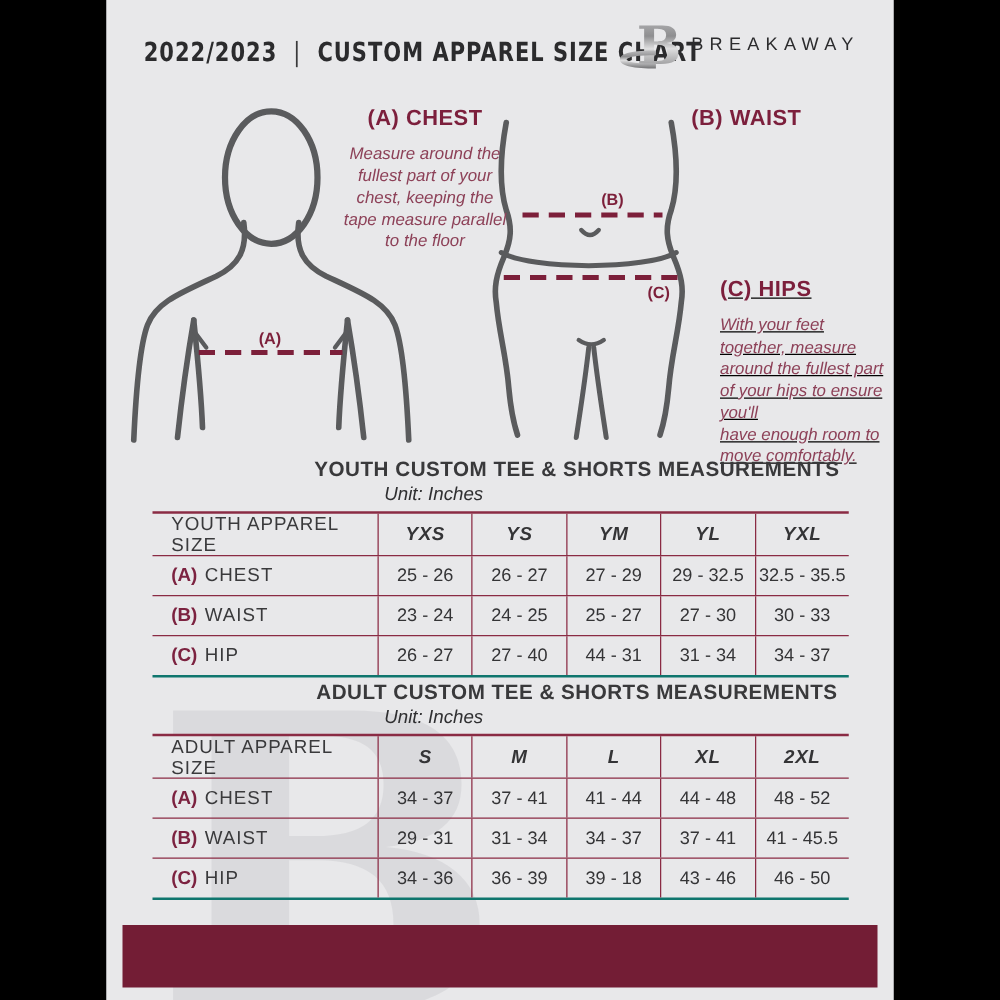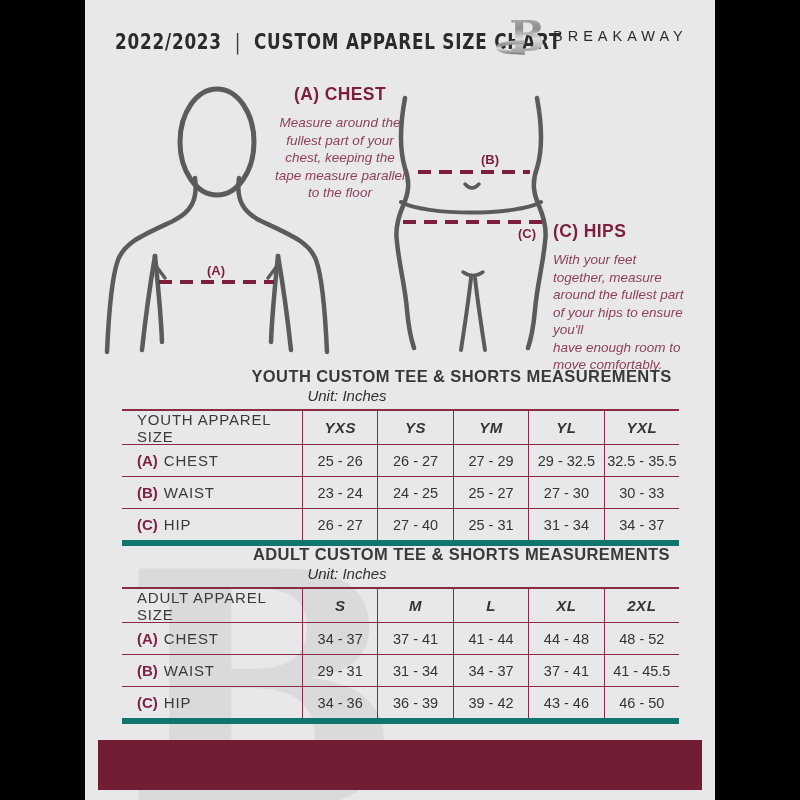--- a/index.html
+++ b/index.html
@@ -39,35 +39,35 @@
   .guide-heading {
     margin:0 0 9px 0; font-size:17.5px; font-weight:bold;
     letter-spacing:0.4px; color:#7c1f3c;
   }
   .guide-body {
     font-size:13.5px; font-style:italic; color:#8d4158;
     line-height:1.3; white-space:pre-line;
   }
   .g-chest { left:175px; top:84px; width:160px;text-align:center; }
   .g-waist { left:468px; top:84px; width:160px; }
-  .g-hips  { left:468px; top:221px; width:162px; }
+  .g-hips  { left:491px; top:221px; width:162px;text-decoration:underline; }
   
   .figures { position:absolute; left:0; top:80px; z-index:1; }
   
   .sec-title {
     position:absolute; left:0; width:753px; text-align:center; z-index:1;
     font-size:16.5px; font-weight:bold; letter-spacing:0.4px; color:#39393b;
   }
   .sec-unit {
     position:absolute; left:0; width:524px; text-align:center; z-index:1;
     font-size:15px; font-style:italic; color:#2f2f31;
   }
   .size-table {
     position:absolute; left:37px; width:557px; z-index:1;
-    border-top:2px solid #8a2b44; border-bottom:6px solid #0f766e;
+    border-top:2px solid #8a2b44; border-bottom:2px solid #0f766e;
   }
   .t-row { display:grid; grid-template-columns:180px repeat(5, 1fr); }
   .t-row + .t-row { border-top:1.5px solid #8a2b44; }
   .cell {
     height:31px; display:flex; align-items:center; justify-content:center;
     font-size:14.5px; color:#343436;
   }
   .t-row.head .cell { height:33px; }
   .cell.v { border-left:1.5px solid #8a2b44; }
   .cell.label {
@@ -150,20 +150,21 @@
 
   <div class="guide-block g-chest">
     <h3 class="guide-heading">(A) CHEST</h3>
     <div class="guide-body">Measure around the
 fullest part of your
 chest, keeping the
 tape measure parallel
 to the floor</div>
   </div>
   <div class="guide-block g-waist">
+    <h3 class="guide-heading">(B) WAIST</h3>
   </div>
   <div class="guide-block g-hips">
     <h3 class="guide-heading">(C) HIPS</h3>
     <div class="guide-body">With your feet
 together, measure
 around the fullest part
 of your hips to ensure
 you'll
 have enough room to
 move comfortably.</div>
@@ -202,21 +203,21 @@
       <div class="cell v">27 - 30</div>
       <div class="cell v">30 - 33</div>
     </div>
     <div class="t-row">
       <div class="cell label">
         <span class="prefix">(C)</span>
         <span>HIP</span>
       </div>
       <div class="cell v">26 - 27</div>
       <div class="cell v">27 - 40</div>
-      <div class="cell v">25 - 31</div>
+      <div class="cell v">44 - 31</div>
       <div class="cell v">31 - 34</div>
       <div class="cell v">34 - 37</div>
     </div>
   </div>
 
   <div class="sec-title a-title">ADULT CUSTOM TEE &amp; SHORTS MEASUREMENTS</div>
   <div class="sec-unit a-unit">Unit: Inches</div>
   <div class="size-table a-table">
     <div class="t-row head">
       <div class="cell label">ADULT APPAREL SIZE</div>
@@ -248,20 +249,20 @@
       <div class="cell v">37 - 41</div>
       <div class="cell v">41 - 45.5</div>
     </div>
     <div class="t-row">
       <div class="cell label">
         <span class="prefix">(C)</span>
         <span>HIP</span>
       </div>
       <div class="cell v">34 - 36</div>
       <div class="cell v">36 - 39</div>
-      <div class="cell v">39 - 42</div>
+      <div class="cell v">39 - 18</div>
       <div class="cell v">43 - 46</div>
       <div class="cell v">46 - 50</div>
     </div>
   </div>
 
   <div class="footer"></div>
 </div>
 
 </body></html>

